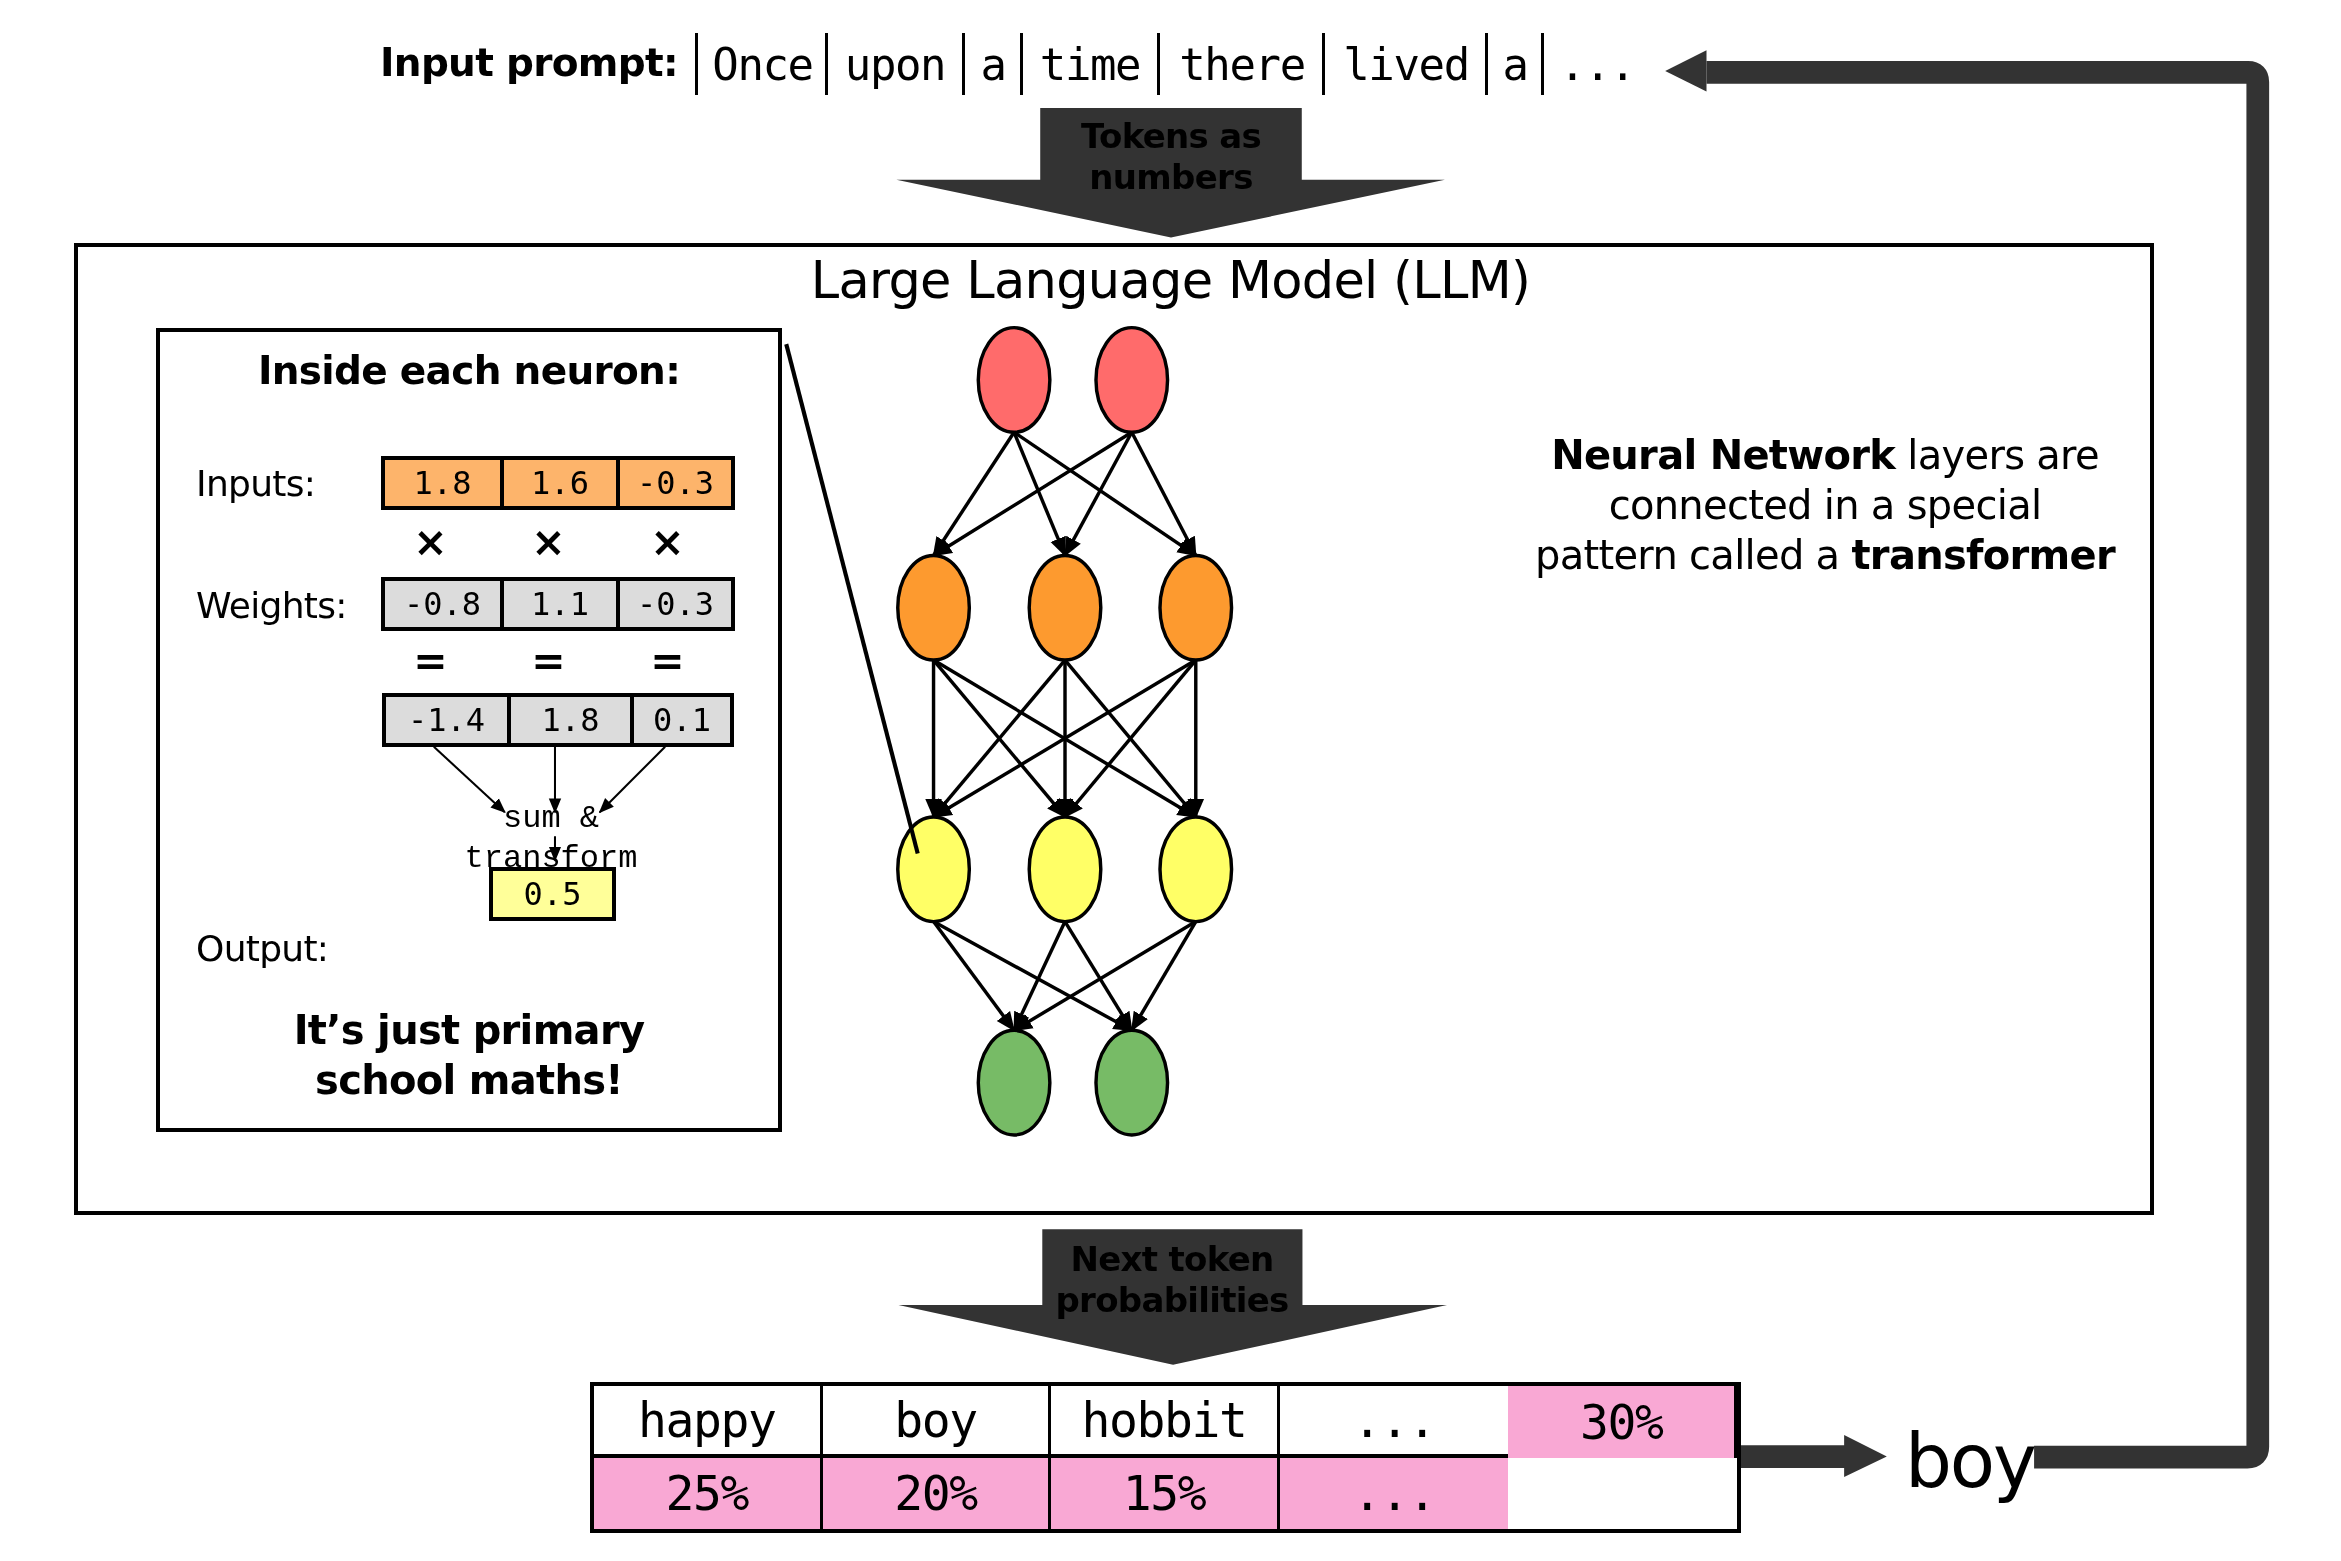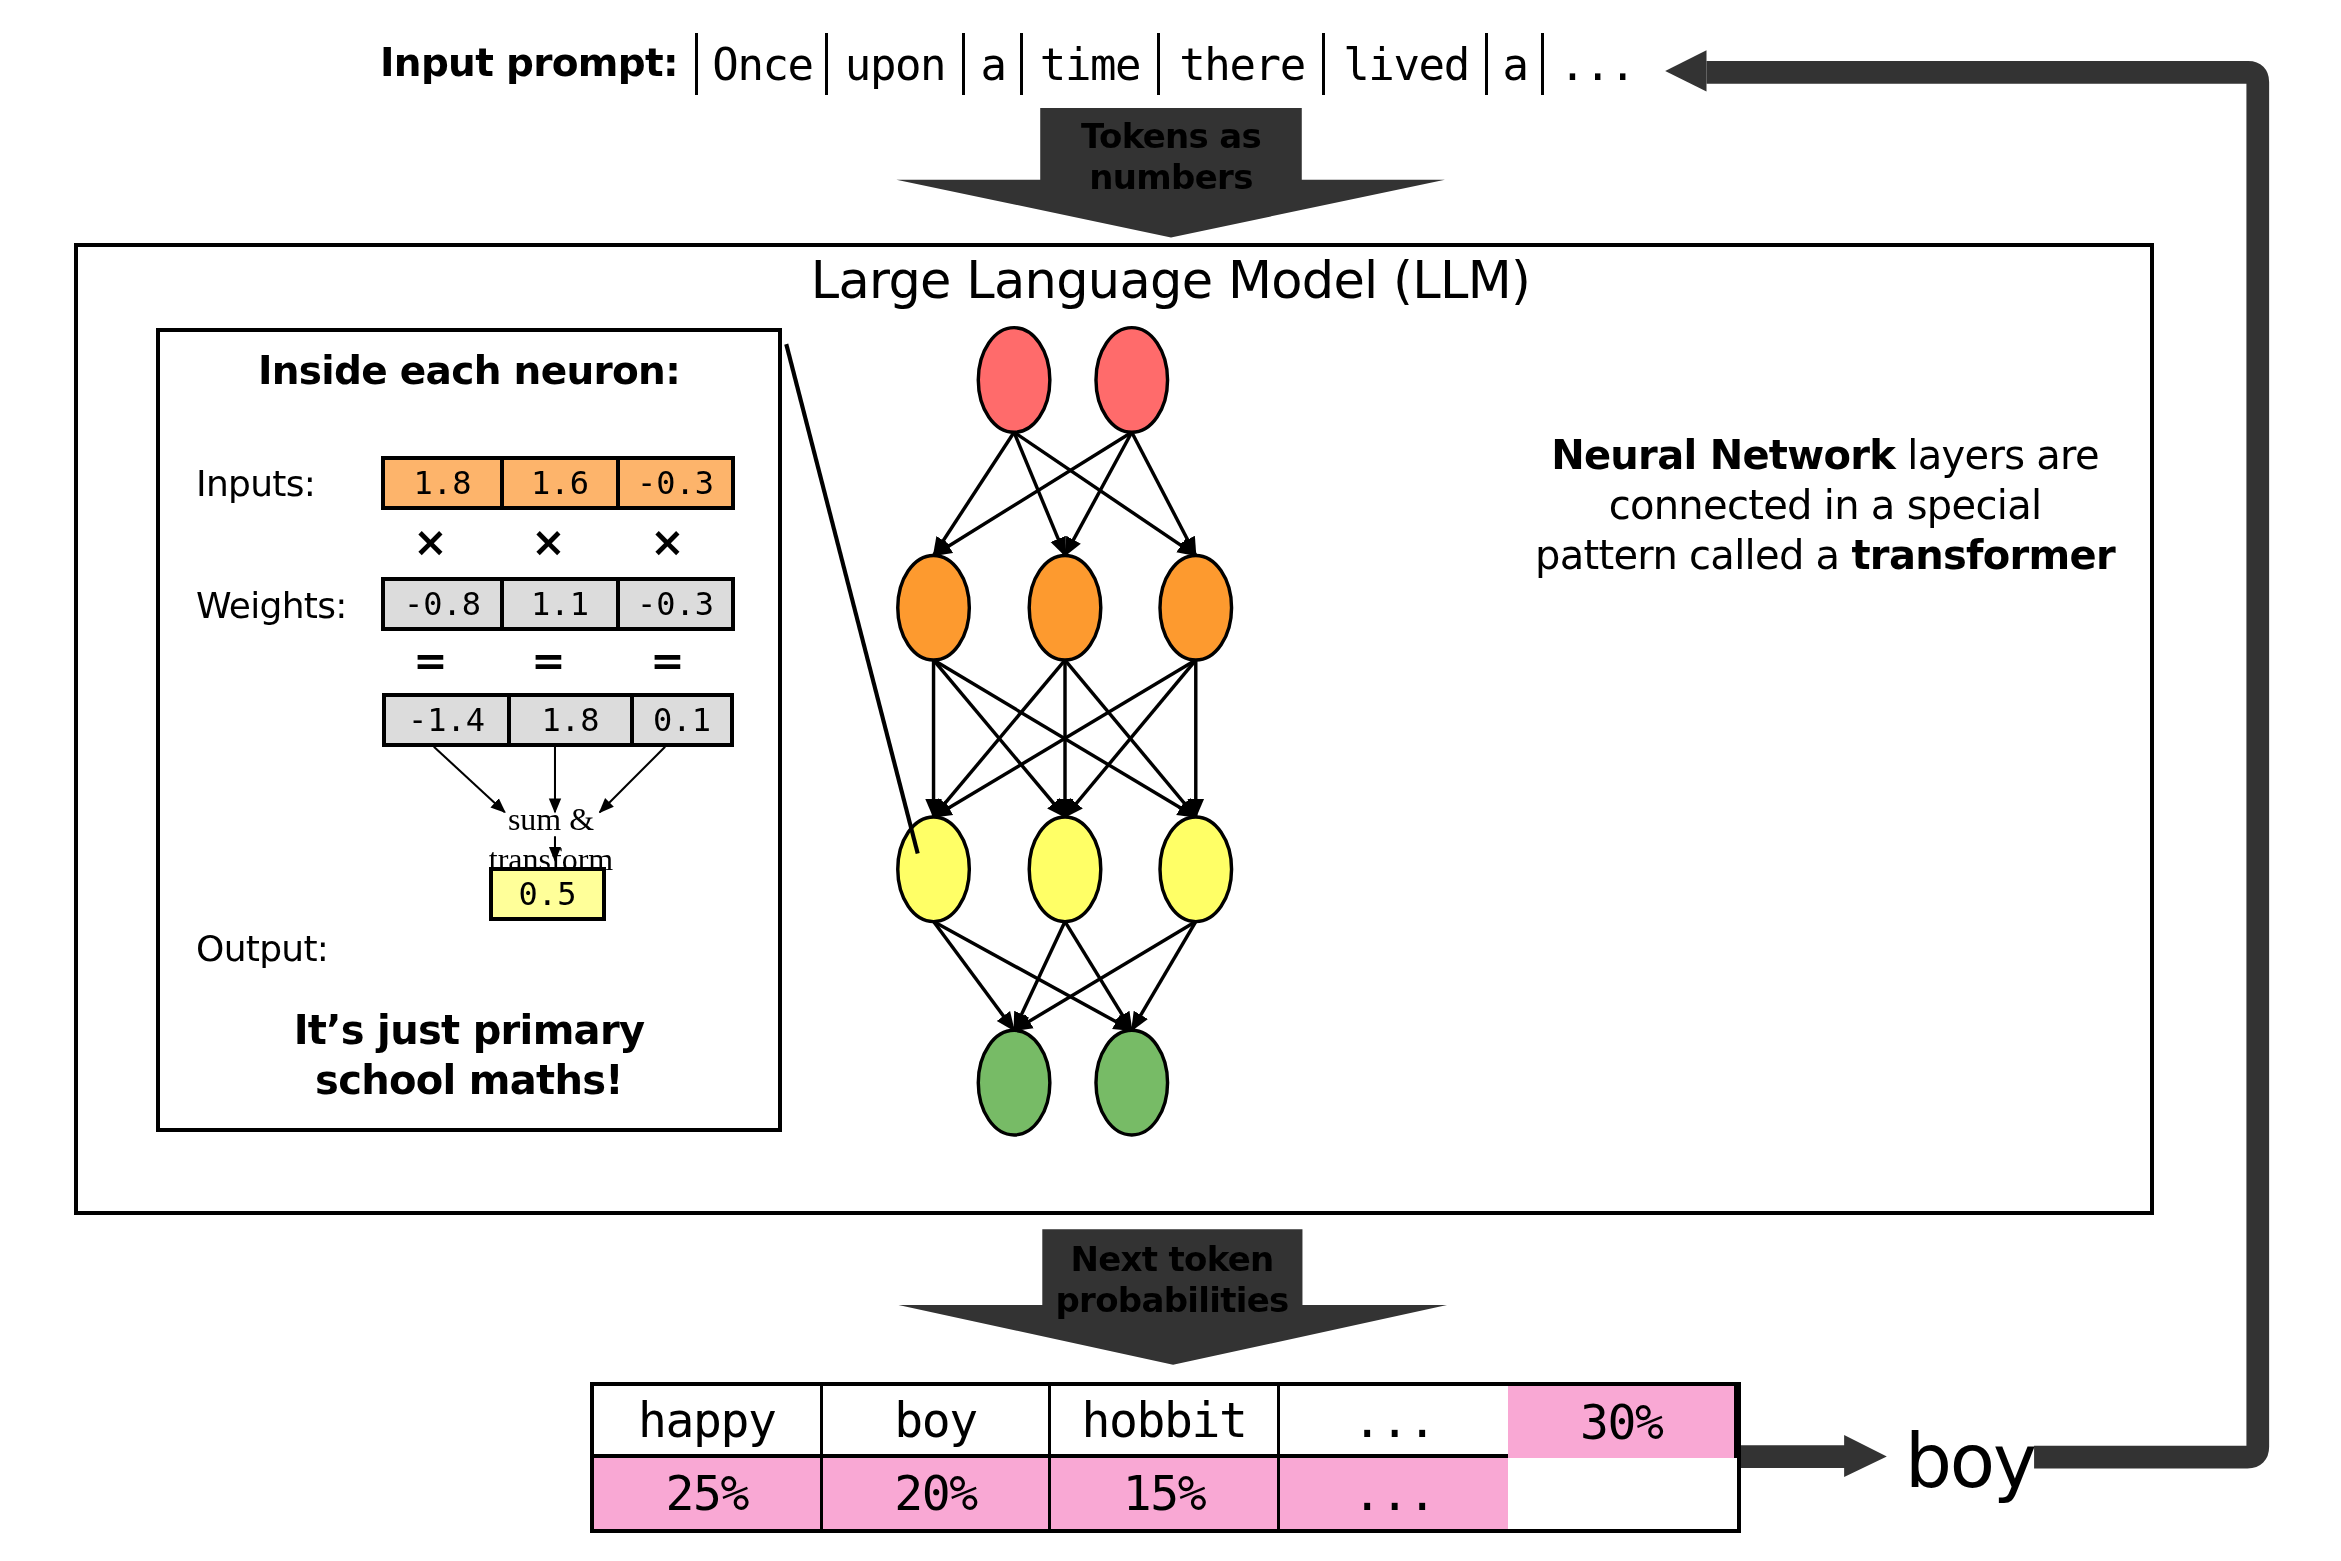--- a/index.html
+++ b/index.html
@@ -20,22 +20,22 @@
   #llm-title { left:792px; top:251px; width:757px; text-align:center; font-size:51px; letter-spacing:-0.7px; white-space:nowrap; }
 
   
   #neuron-box { left:156px; top:328px; width:626px; height:804px; border:4.8px solid #000; box-sizing:border-box; }
   #neuron-title { left:156px; top:348px; width:626px; text-align:center; font-size:39px; font-weight:bold; letter-spacing:-0.7px; }
   .row-label { position:absolute; left:196px; font-size:36px; letter-spacing:-0.7px; }
   .cell-row { position:absolute; display:flex; border:4.1px solid #000; box-sizing:border-box;margin-left:11px; }
   .cell { box-sizing:border-box; border-right:4.1px solid #000; font-family:"DejaVu Sans Mono", monospace; font-size:32px; display:flex; align-items:center; justify-content:center; }
   .cell:last-child { border-right:none; }
   .op { position:absolute; font-size:41px; font-weight:bold; width:55px; text-align:center; }
-  #sum-label { left:427px; top:799px; width:248px; text-align:center; font-family:Liberation Serif, serif; font-size:32px; line-height:40px; }
-  #output-cell { left:489px; top:867px; width:117px; height:54px; background:#ffff99; border:4.1px solid #000; box-sizing:border-box; font-family:"DejaVu Sans Mono", monospace; font-size:32px; display:flex; align-items:center; justify-content:center; }
+  #sum-label { left:427px; top:799px; width:248px; text-align:center; font-family:Liberation Mono, monospace; font-size:32px; line-height:40px; }
+  #output-cell { left:489px; top:867px; width:127px; height:54px; background:#ffff99; border:4.1px solid #000; box-sizing:border-box; font-family:"DejaVu Sans Mono", monospace; font-size:32px; display:flex; align-items:center; justify-content:center; }
   #neuron-footer { left:156px; top:1005px; width:626px; text-align:center; font-size:40px; font-weight:bold; line-height:50px; letter-spacing:-0.7px; }
 
   
   #nn-desc { left:1515px; top:430px; width:620px; text-align:center; font-size:40px; line-height:50px; letter-spacing:-0.7px; }
 
   
   #prob-table { left:590px; top:1382px; width:1151px; height:151px; border:4.8px solid #000; box-sizing:border-box; display:grid; grid-template-columns:repeat(5,1fr); grid-template-rows:1fr 1fr; }
   .pt-cell { box-sizing:border-box; border-right:3.4px solid #000; display:flex; align-items:center; justify-content:center; font-family:"DejaVu Sans Mono", monospace; font-size:48px; letter-spacing:-1.4px; }
   .pt-cell.last { border-right:none; }
   .pt-word { background:#ffffff; border-bottom:4.8px solid #000; }

